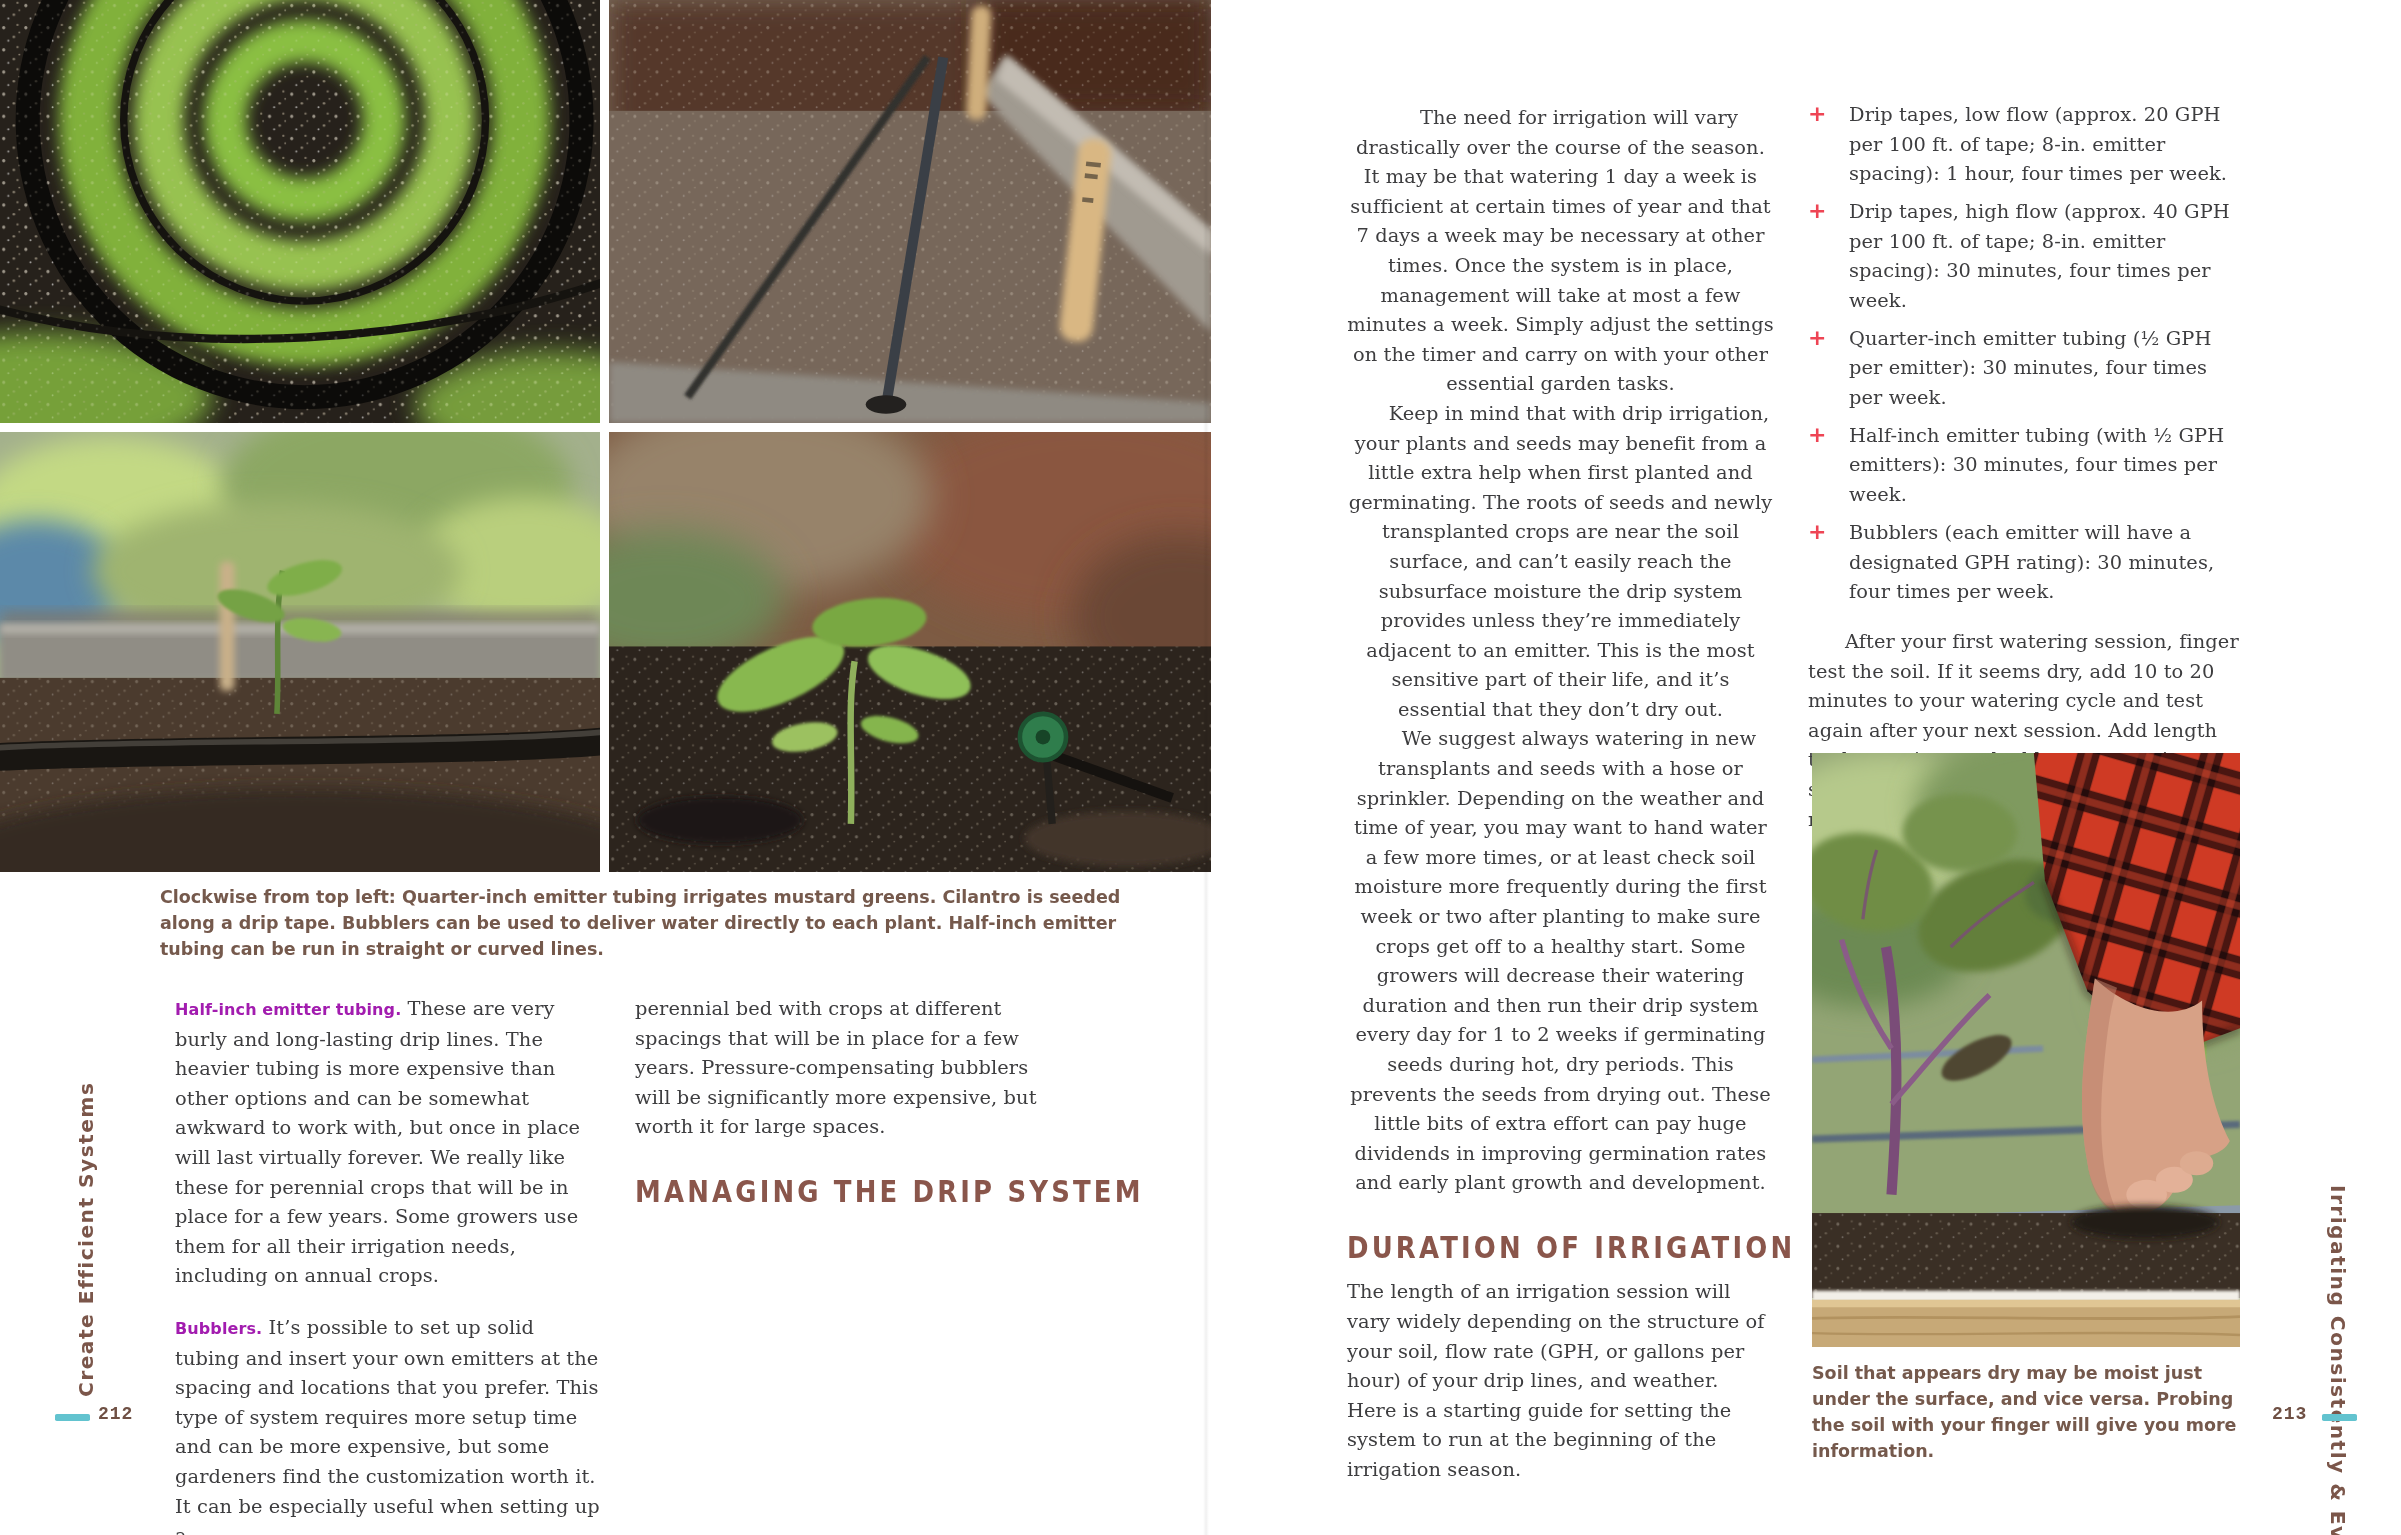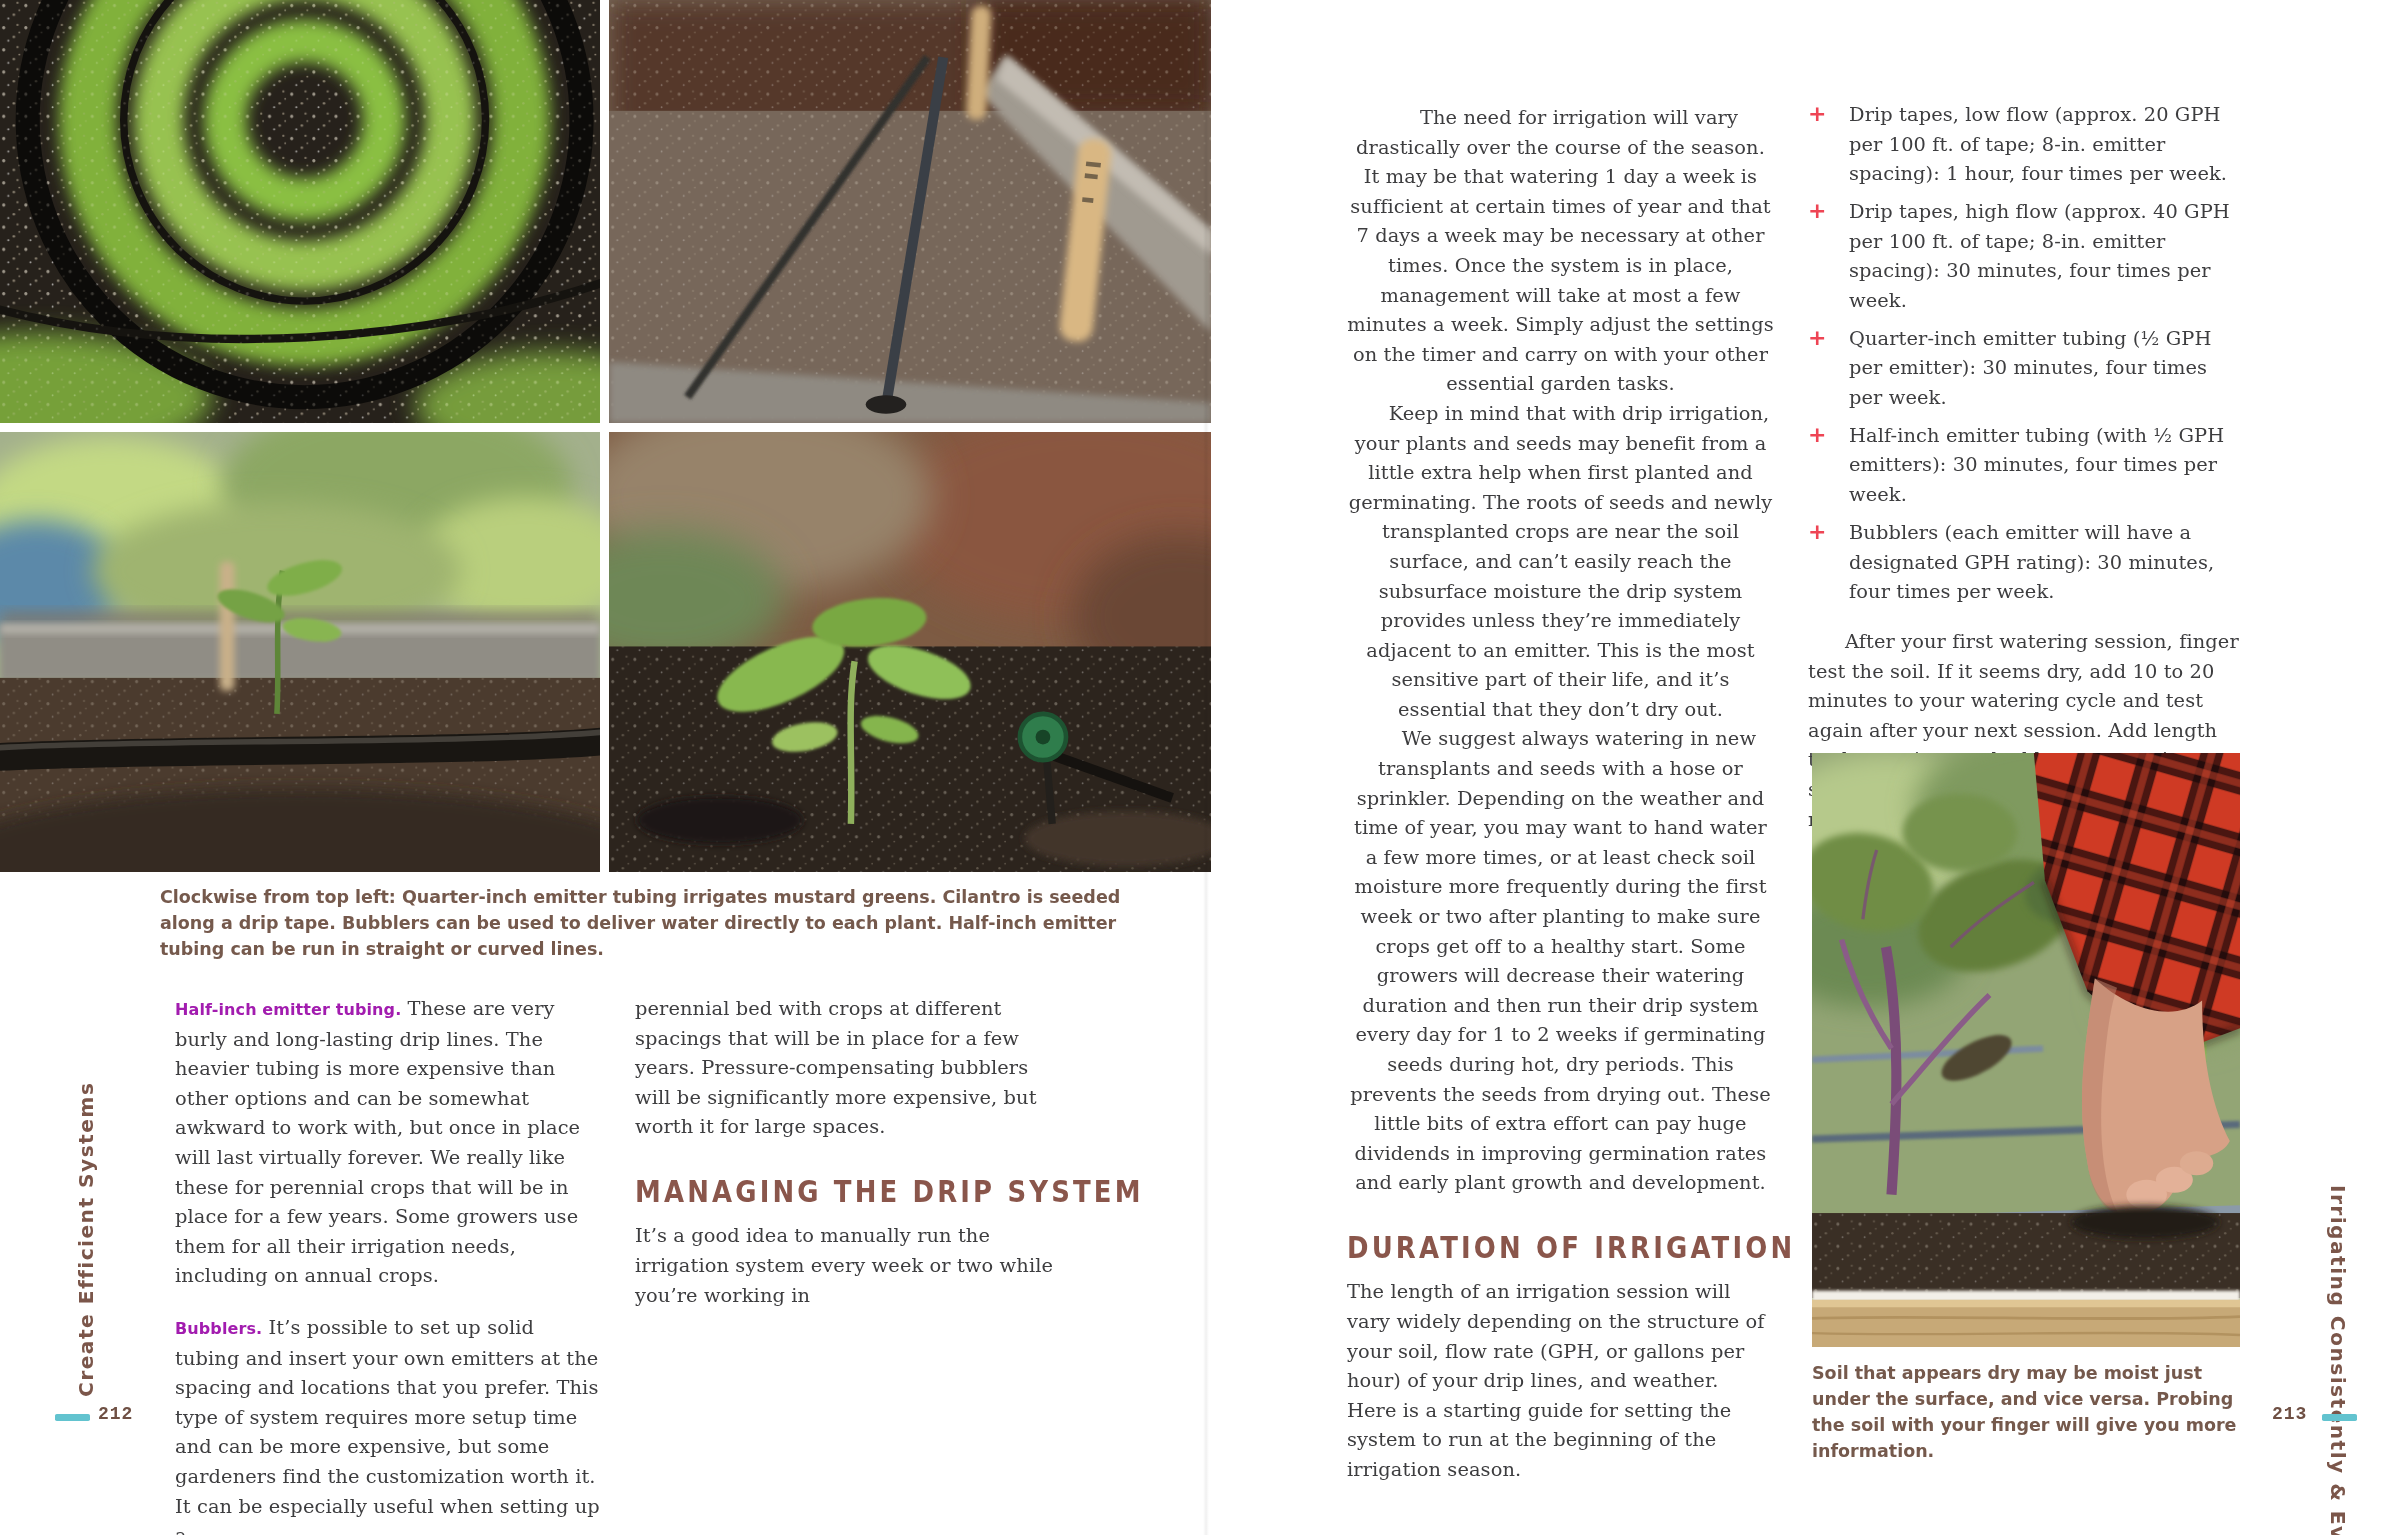--- a/index.html
+++ b/index.html
@@ -194,21 +194,20 @@
     <div class="caption caption-left">Clockwise from top left: Quarter-inch emitter tubing irrigates mustard greens. Cilantro is seeded along a drip tape. Bubblers can be used to deliver water directly to each plant. Half-inch emitter tubing can be run in straight or curved lines.</div>
 
     <div class="col col-l1 body-text">
       <p><strong class="lead">Half-inch emitter tubing.</strong><span> These are very burly and long-lasting drip lines. The heavier tubing is more expensive than other options and can be somewhat awkward to work with, but once in place will last virtually forever. We really like these for perennial crops that will be in place for a few years. Some growers use them for all their irrigation needs, including on annual crops.</span></p>
       <p class="para-gap"><strong class="lead">Bubblers.</strong><span> It’s possible to set up solid tubing and insert your own emitters at the spacing and locations that you prefer. This type of system requires more setup time and can be more expensive, but some gardeners find the customization worth it. It can be especially useful when setting up a</span></p>
     </div>
 
     <div class="col col-l2 body-text">
       <p>perennial bed with crops at different spacings that will be in place for a few years. Pressure-compensating bubblers will be significantly more expensive, but worth it for large spaces.</p>
       <h2 class="section-heading">MANAGING THE DRIP SYSTEM</h2>
-      <p>It’s a good idea to manually run the irrigation system every week or two while you’re working in</p>
     </div>
 
     <div class="vlabel vlabel-left">Create Efficient Systems</div>
     <div class="dash dash-left"></div>
     <div class="pagenum pn-left">212</div>
   </div>
 
   <div>
 
     <div class="col col-r1 body-text">

